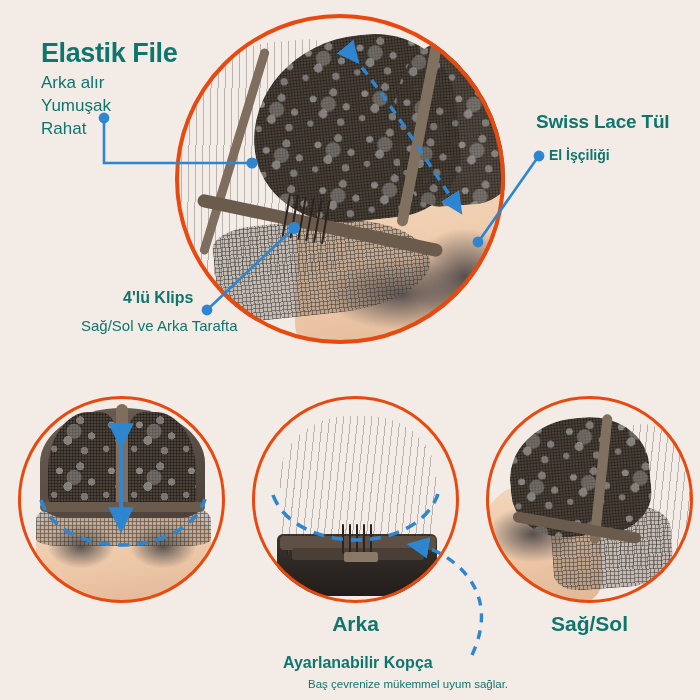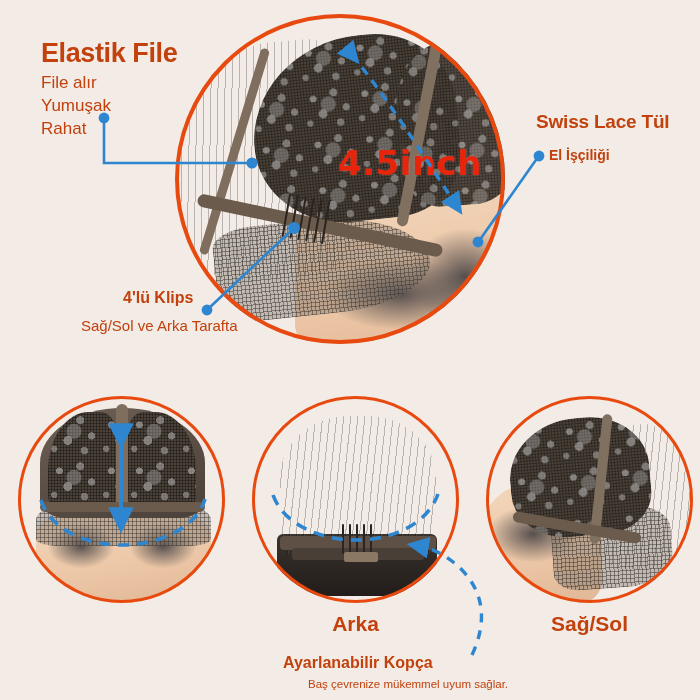--- a/index.html
+++ b/index.html
@@ -7,21 +7,21 @@
   body{
     width:700px;height:700px;
     background:#F2EBE6;
     font-family:"Liberation Sans", sans-serif;
     overflow:hidden;
     position:relative;
   }
   #stage{position:absolute;left:0;top:0;width:700px;height:700px;}
 
   
-  .txt{position:absolute;color:#c2410c;white-space:nowrap;}
+  .txt{position:absolute;color:#0f766e;white-space:nowrap;}
   .h1{font-size:27px;font-weight:bold;letter-spacing:-0.4px;}
   .sub{font-size:17px;font-weight:normal;line-height:23px;}
   .h2{font-size:19px;font-weight:bold;letter-spacing:-0.2px;}
   .sub2{font-size:14px;font-weight:bold;}
   .h3{font-size:16px;font-weight:bold;}
   .sub3{font-size:15px;font-weight:normal;}
   .viewlabel{font-size:21px;font-weight:bold;text-align:center;}
   .h4{font-size:16px;font-weight:bold;}
   .sub4{font-size:11.5px;font-weight:normal;}
   .measure{
@@ -132,24 +132,23 @@
           <i style="left:8px"></i>
           <i style="left:16px"></i>
         <i style="left:24px"></i>
           <i style="left:32px"></i>
           <i style="left:40px"></i>
       </div>
     </div>
   </div>
   <div class="ring" style="left:175px;top:14px;width:330px;height:330px;"></div>
 
-  <div class="measure" style="left:338px;top:143px;">4.5inch</div>
 
   <div class="txt h1" style="left:41px;top:38px;">Elastik File</div>
-  <div class="txt sub" style="left:41px;top:71px;">File alır</div>
+  <div class="txt sub" style="left:41px;top:71px;">Arka alır</div>
   <div class="txt sub" style="left:41px;top:94px;">Yumuşak</div>
   <div class="txt sub" style="left:41px;top:117px;">Rahat</div>
 
   <div class="txt h2" style="left:536px;top:111px;">Swiss Lace Tül</div>
   <div class="txt sub2" style="left:549px;top:147px;">El İşçiliği</div>
 
   <div class="txt h3" style="left:123px;top:289px;">4'lü Klips</div>
   <div class="txt sub3" style="left:81px;top:317px;">Sağ/Sol ve Arka Tarafta</div>
 
   <div class="circle" style="left:18px;top:396px;width:207px;height:207px;background:#F2EBE6;">

